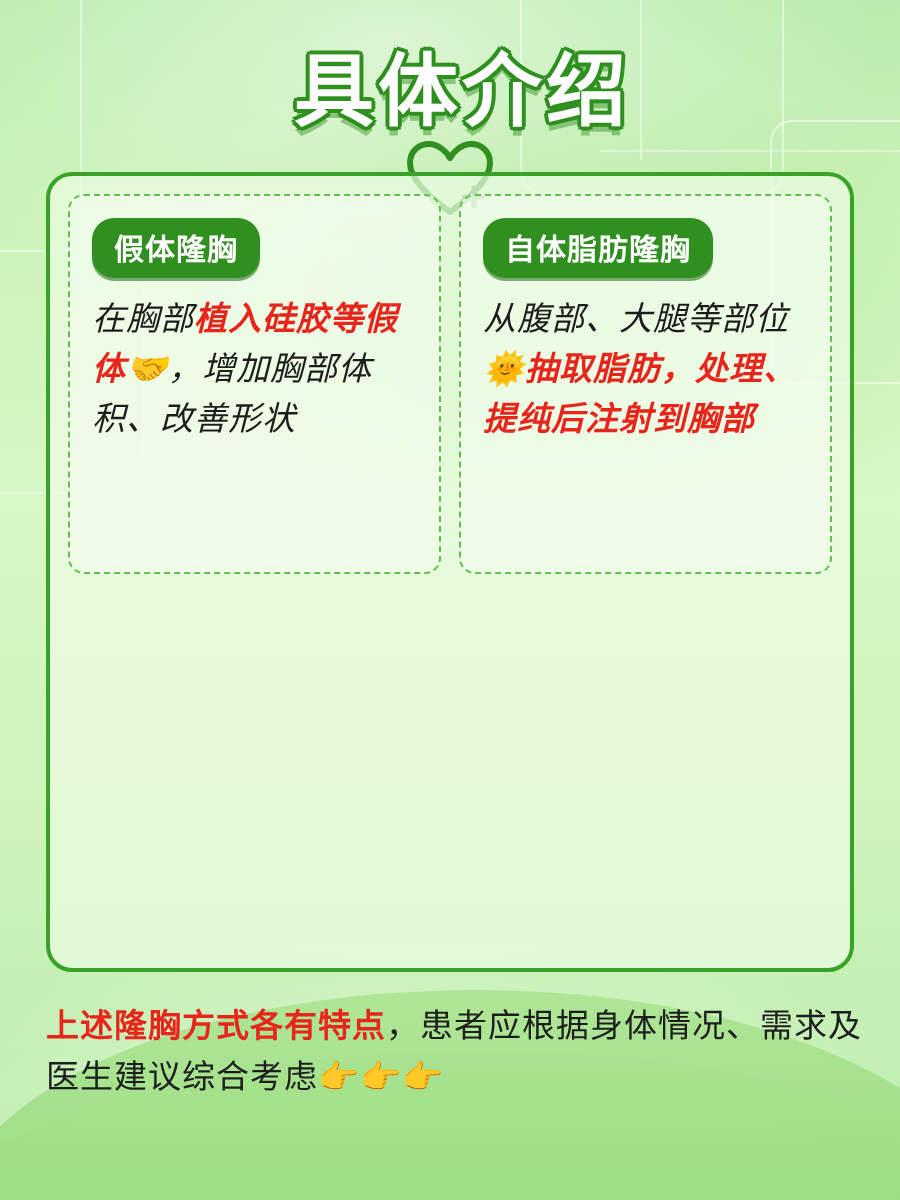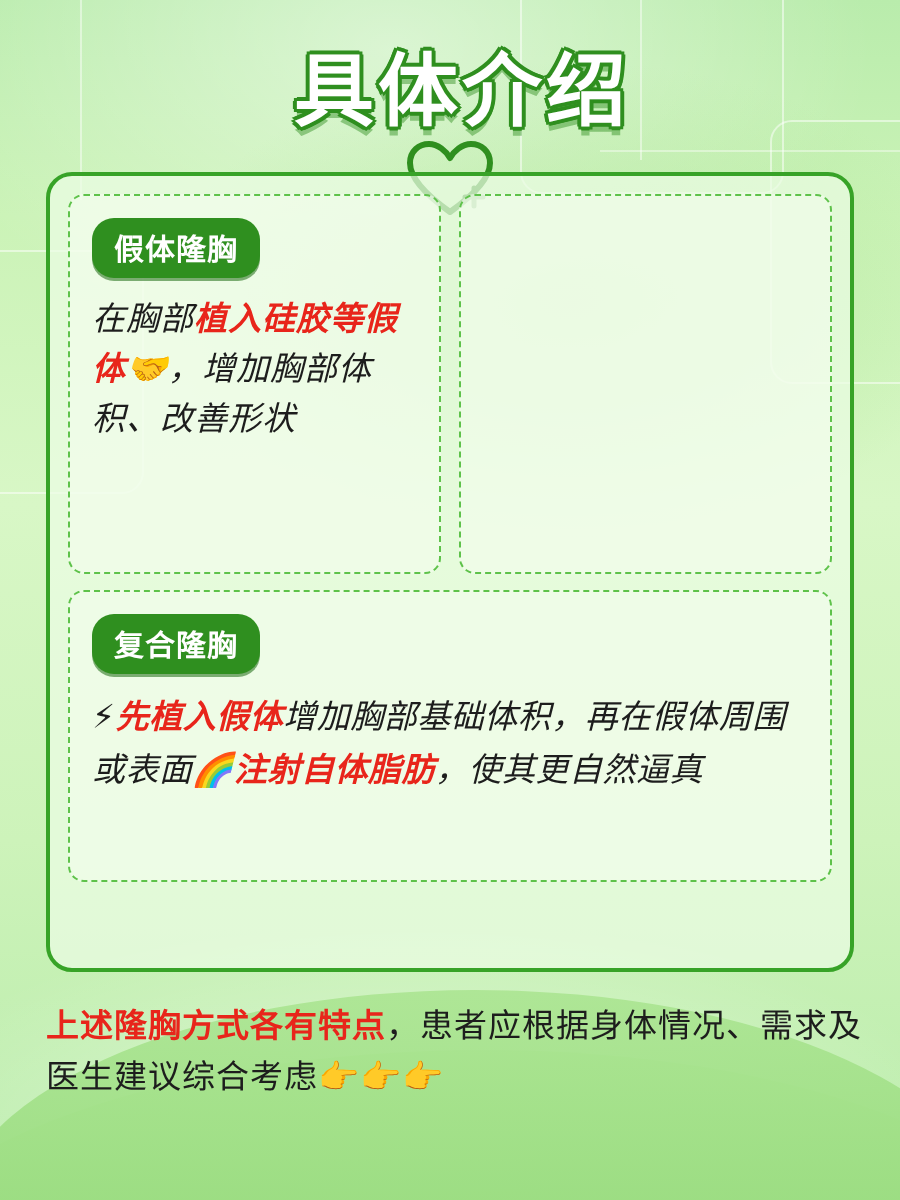--- a/index.html
+++ b/index.html
@@ -217,30 +217,28 @@
     <div class="row-top">
 
       <div class="panel half">
         <div class="pill">假体隆胸</div>
         <div class="body-text">
           <span>在胸部</span><span class="hl">植入硅胶等假体</span><span class="emoji">🤝</span><span>，增加胸部体积、改善形状</span>
         </div>
       </div>
 
       <div class="panel half">
+        <div class="pill">自体脂肪隆胸</div>
+        <div class="body-text">
+          <span>从腹部、大腿等部位</span><span class="emoji">🌞</span><span class="hl">抽取脂肪，处理、提纯后注射到胸部</span>
+        </div>
       </div>
 
     </div>
 
-    <div class="panel full">
-      <div class="pill">复合隆胸</div>
-      <div class="body-text">
-        <span class="emoji">⚡</span><span class="hl">先植入假体</span><span>增加胸部基础体积，再在假体周围或表面</span><span class="emoji">🌈</span><span class="hl">注射自体脂肪</span><span>，使其更自然逼真</span>
-      </div>
-    </div>
 
   </div>
 
   <div class="footer">
     <span class="hl">上述隆胸方式各有特点</span><span>，患者应根据身体情况、需求及医生建议综合考虑</span><span class="emoji">👉👉👉</span>
   </div>
 
 </div>
 
 </body></html>

